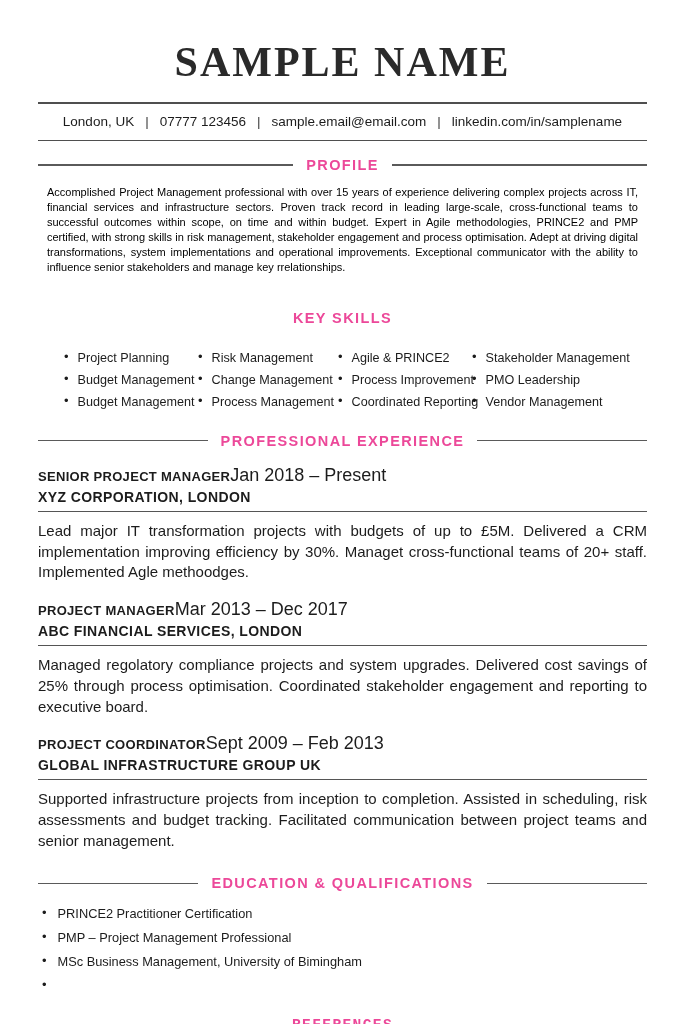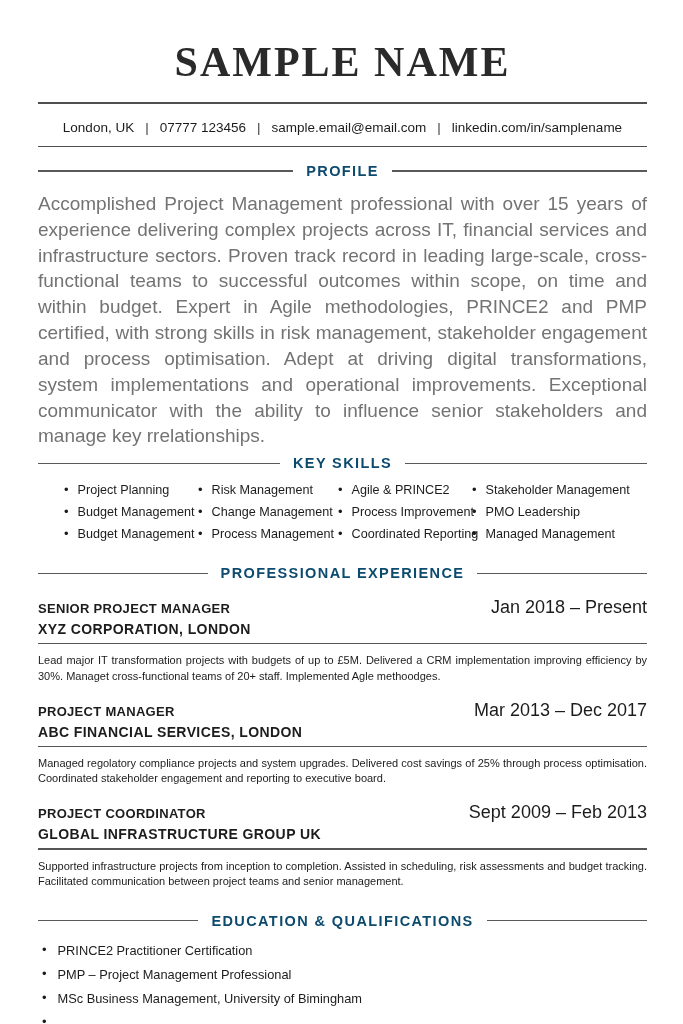--- a/index.html
+++ b/index.html
@@ -10,53 +10,53 @@
   }
   
   .name{
     font-family:"Liberation Serif","DejaVu Serif",serif;
     font-size:42px;font-weight:700;letter-spacing:2px;
     text-align:center;color:#2a2a2a;margin:12px 0 16px;
   }
   .rule{height:1.5px;background:#4f4f4f;}
   .contact-row{
     display:flex;justify-content:center;align-items:center;gap:11px;
-    font-size:13.5px;padding:16px 0 11px;color:#1c1c1c;
+    font-size:13.5px;padding:10px 0 11px;color:#1c1c1c;
   }
   .contact-sep{color:#3a3a3a;}
   
   .sec-head{display:flex;align-items:center;gap:13px;}
   .sec-head .line{flex:1;height:1.2px;background:#5a5a5a;}
   .sec-head .sec-title{
-    font-weight:bold;font-size:14.5px;letter-spacing:1.4px;color:#0c4a6e;white-space:nowrap;
+    font-weight:bold;font-size:14.5px;letter-spacing:1.4px;color:#ec4899;white-space:nowrap;
   }
   
   .profile-head{margin:16px 0 4px;}
   .profile-text{
-    font-size:19px;line-height:1.36;text-align:justify;
-    margin:12px 0 0;color:#737373;
-  }
-  
-  .skills-head{margin:6px 0 8px;}
+    font-size:11px;line-height:1.36;text-align:justify;
+    margin:12px 9px 0;color:#000000;
+  }
+  
+  .skills-head{margin:22px 0 8px;flex-direction:column;}
   .skills-grid{display:flex;margin:8px 0 0 26px;}
   .skill-col{display:flex;flex-direction:column;}
   .skill-col.c0{width:112px;margin-right:22px;}
   .skill-col.c1{width:120px;margin-right:20px;}
   .skill-col.c2{width:116px;margin-right:18px;}
   .skill-item{display:flex;align-items:center;gap:9px;height:22px;font-size:12.6px;white-space:nowrap;}
   .bullet{font-size:13px;line-height:1;position:relative;top:-1px;}
   
   .exp-head{margin:20px 0 6px;}
   .job{margin-top:16px;}
-  .job-head{display:flex;justify-content:space-between;align-items:baseline;gap:15px;}
+  .job-head{display:flex;justify-content:flex-start;align-items:baseline;}
   .job-role{font-weight:bold;font-size:13px;letter-spacing:.3px;}
   .job-dates{font-size:18px;}
   .job-company{font-weight:bold;font-size:14px;letter-spacing:.4px;margin-top:3px;}
   .job-rule{height:1.2px;background:#555;margin:6px 0 9px;}
-  .job-desc{font-size:11px;line-height:1.38;text-align:justify;margin:0;}
+  .job-desc{font-size:15px;line-height:1.38;text-align:justify;margin:0;}
   
   .edu-head{margin:24px 0 10px;text-align:center;}
   .edu-list{margin:0;padding:0 0 0 4px;list-style:none;}
   .edu-item{display:flex;align-items:center;gap:11px;font-size:12.8px;height:24px;}
   
   .ref-head{margin:20px 0 8px;font-family:Liberation Mono, monospace;}
   .ref-text{text-align:center;font-size:13.2px;margin:8px 0 0;}
 </style>
 </head>
 <body>
@@ -135,21 +135,21 @@
       <div class="skill-item">
           <span class="bullet">•</span>
           <span>Stakeholder Management</span>
         </div>
       <div class="skill-item">
           <span class="bullet">•</span>
           <span>PMO Leadership</span>
         </div>
       <div class="skill-item">
           <span class="bullet">•</span>
-          <span>Managed Management</span>
+          <span>Vendor Management</span>
         </div>
     </div>
   </div>
 
   <div class="sec-head exp-head">
     <div class="line"></div>
     <div class="sec-title">PROFESSIONAL EXPERIENCE</div>
     <div class="line"></div>
   </div>
 

